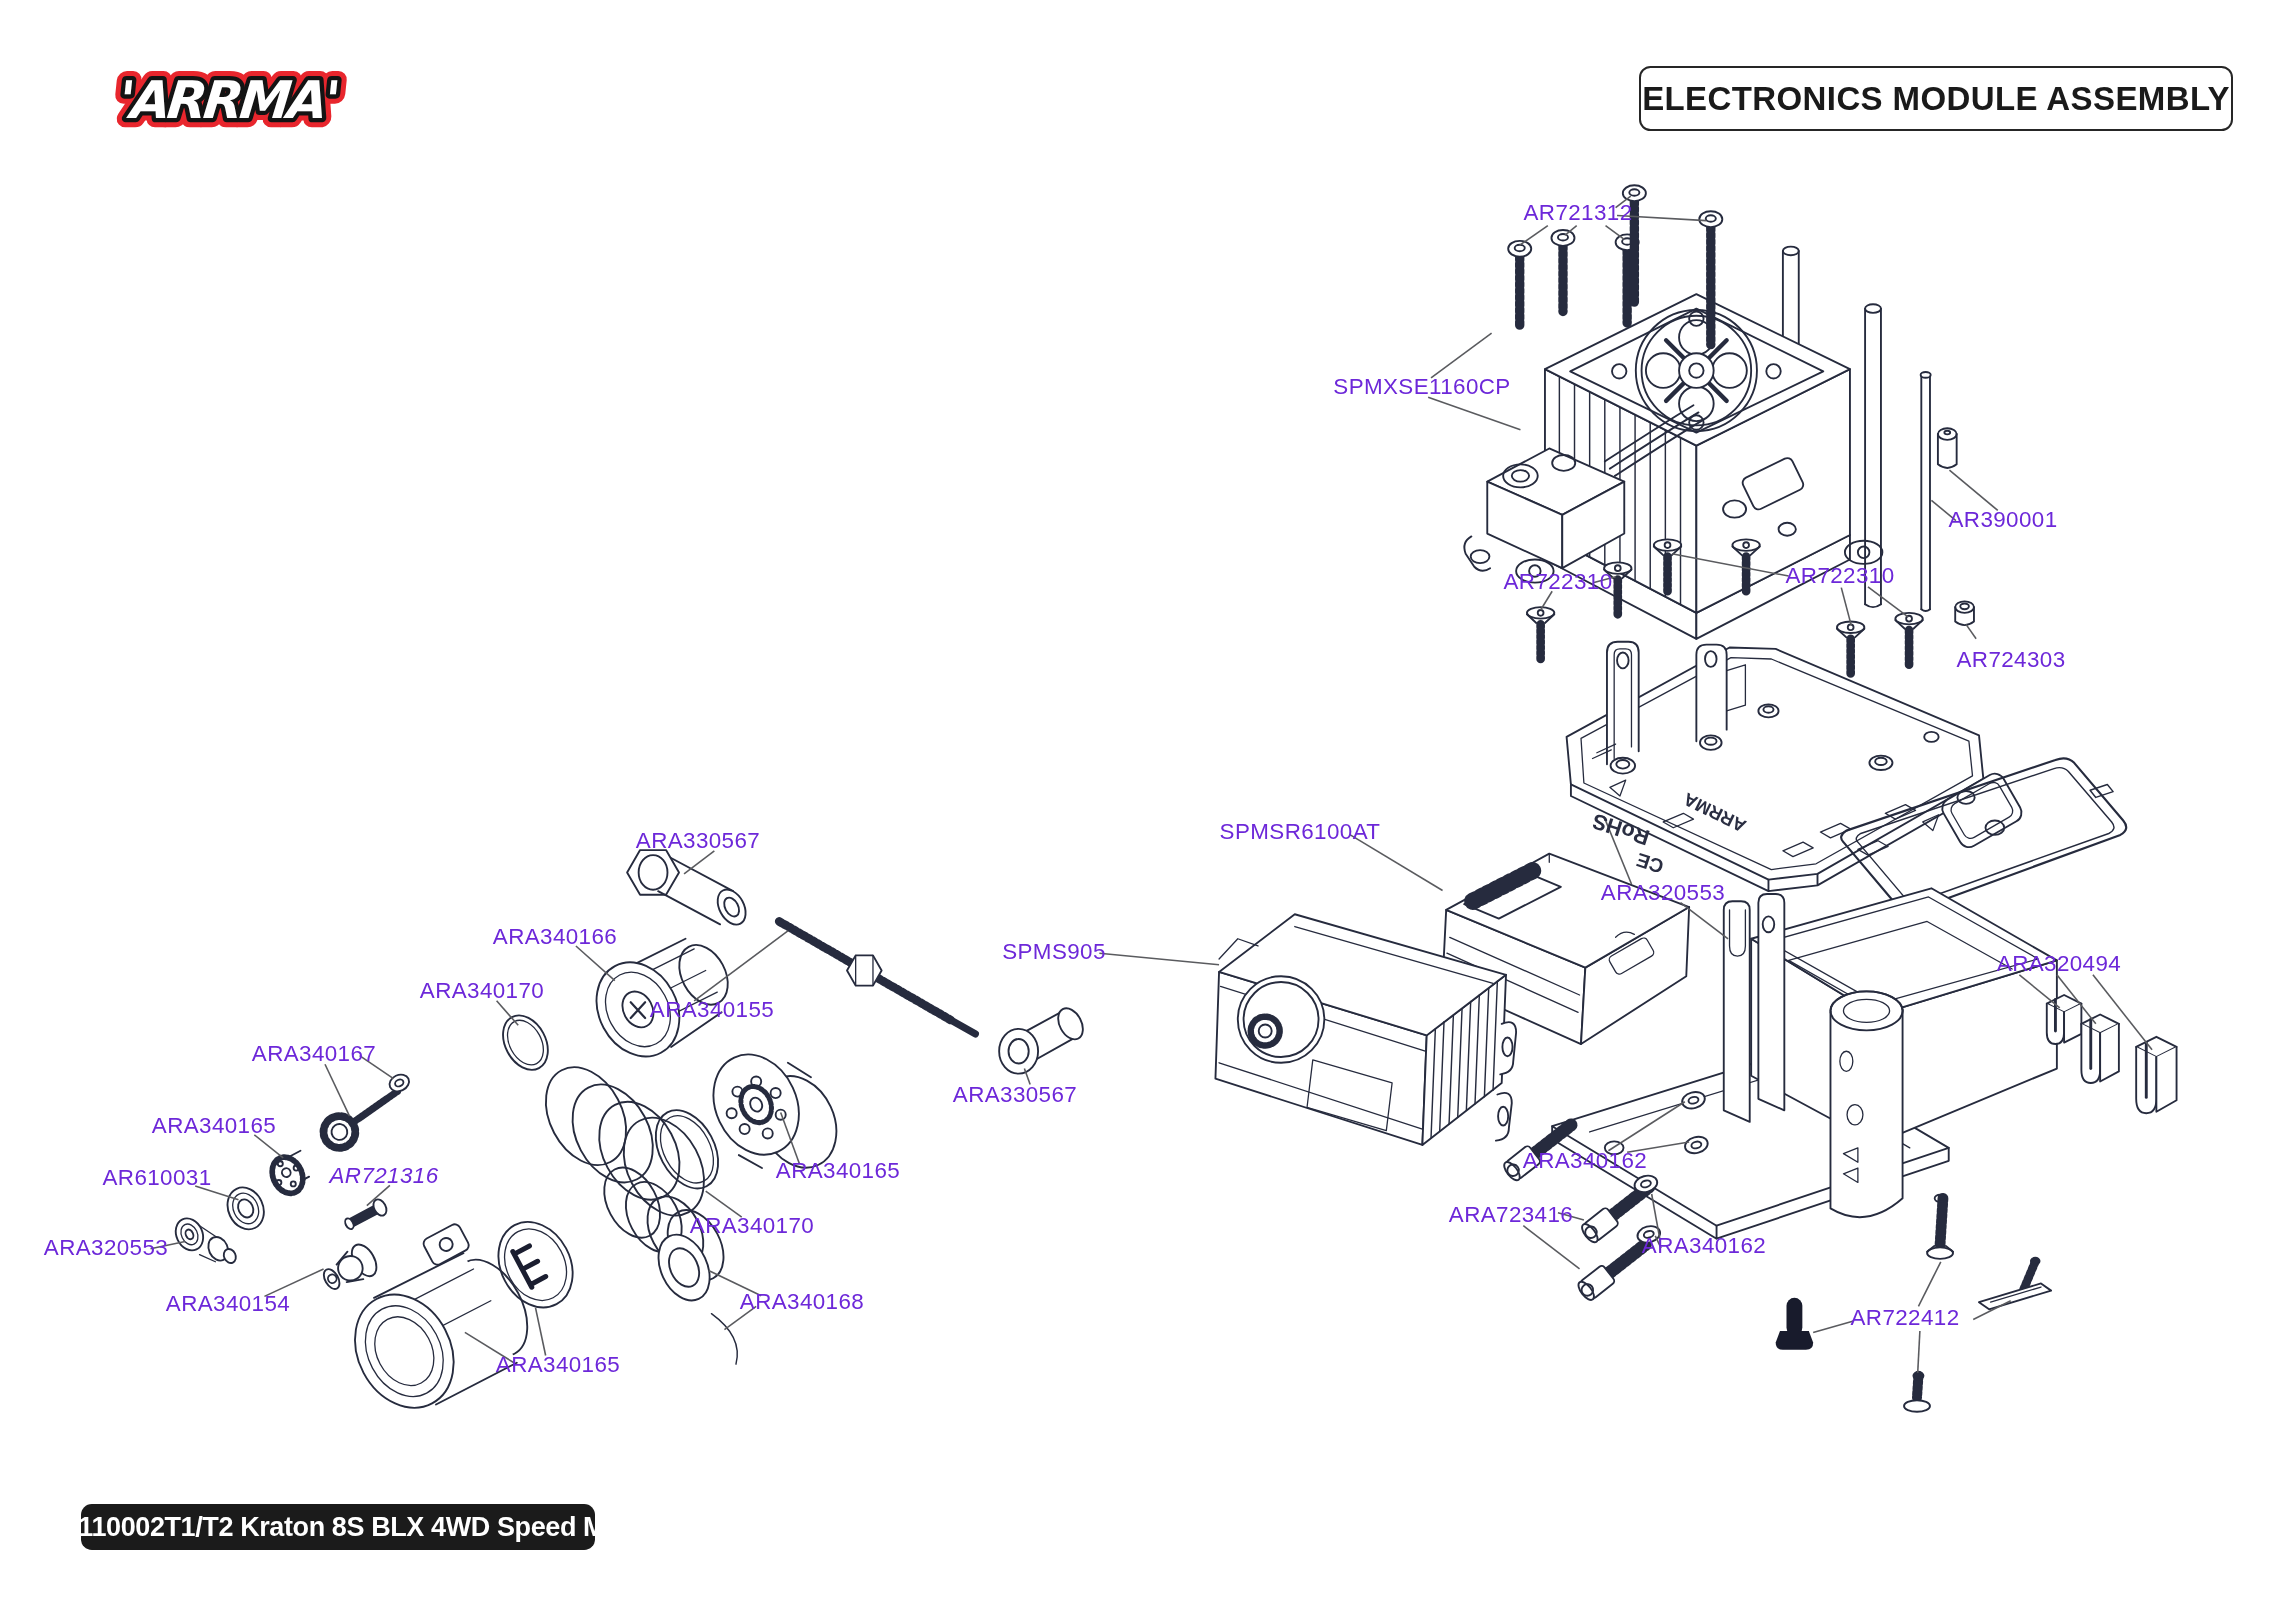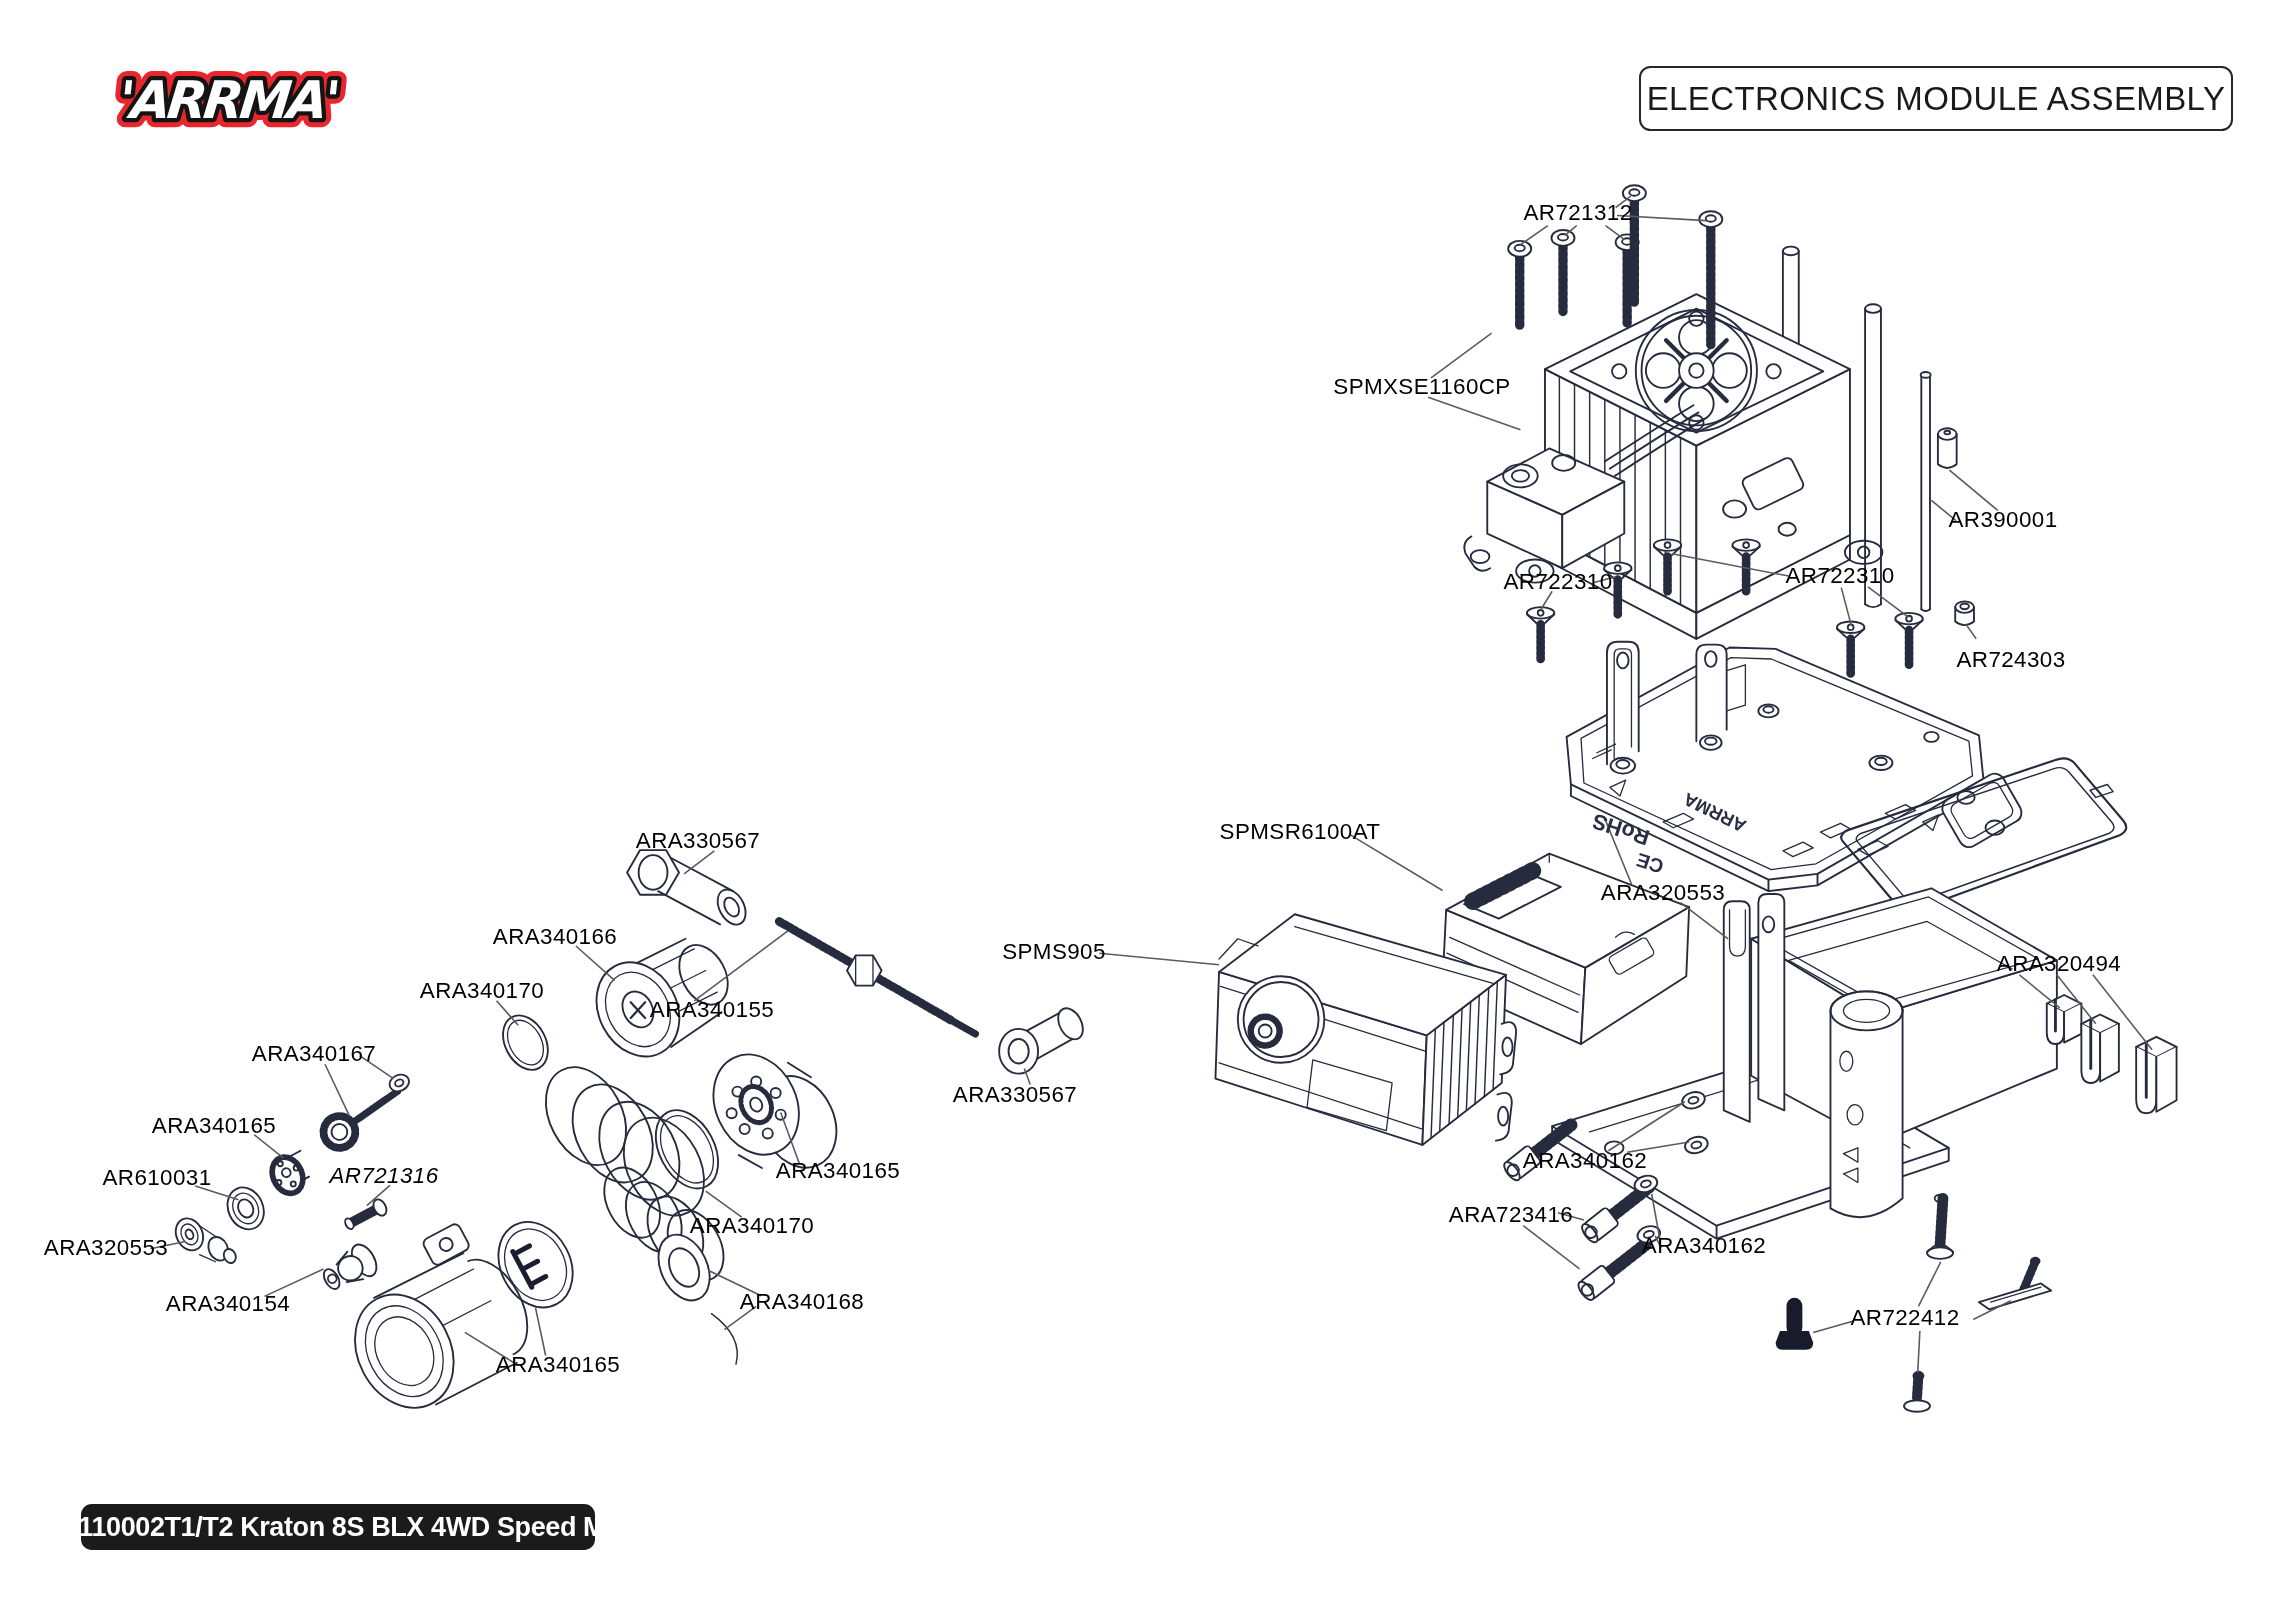--- a/index.html
+++ b/index.html
@@ -2,25 +2,25 @@
 <html style="font-size:11.5px"><head>
 <meta charset="utf-8">
 <style>
   html,body{margin:0;padding:0;background:#fff;}
   .page{position:relative;width:2273px;height:1623px;background:#ffffff;overflow:hidden;
         font-family:"Liberation Sans",sans-serif;}
   #art{position:absolute;left:0;top:0;}
   .logo-svg{position:absolute;left:72px;top:61px;}
   .title-box{position:absolute;left:1639px;top:66px;width:590px;height:61px;
              border:2.5px solid #262626;border-radius:11.5px;display:flex;align-items:center;justify-content:center;}
-  .title-box span{font-size:33px;font-weight:normal;color:#1a1a1a;letter-spacing:0.4px;white-space:nowrap;}
+  .title-box span{font-size:33px;font-weight:bold;color:#1a1a1a;letter-spacing:0.4px;white-space:nowrap;}
   .footer-box{position:absolute;left:81px;top:1504px;width:514px;height:46px;background:#1b1b1b;
               border-radius:10.8px;display:flex;align-items:center;justify-content:center;}
   .footer-box span{color:#ffffff;font-size:27px;font-weight:bold;letter-spacing:-0.4px;white-space:nowrap;}
-  .plabel{position:absolute;transform:translate(-50%,-50%);font-size:22.4px;color:#000000;
+  .plabel{position:absolute;transform:translate(-50%,-50%);font-size:22.4px;color:#6d28d9;
           white-space:nowrap;letter-spacing:0.4px;}
   .etch{position:absolute;transform-origin:center;font-weight:bold;color:#2a2e42;white-space:nowrap;}
 </style>
 </head>
 <body>
 
 <div class="page">
 
   <svg class="logo-svg" width="310" height="79" viewBox="0 0 430 110">
     <g transform="skewX(-6)" style="font-family:'DejaVu Sans',sans-serif;font-weight:800;font-style:italic;font-size:72px;letter-spacing:-5px;paint-order:stroke fill;" text-anchor="middle">

